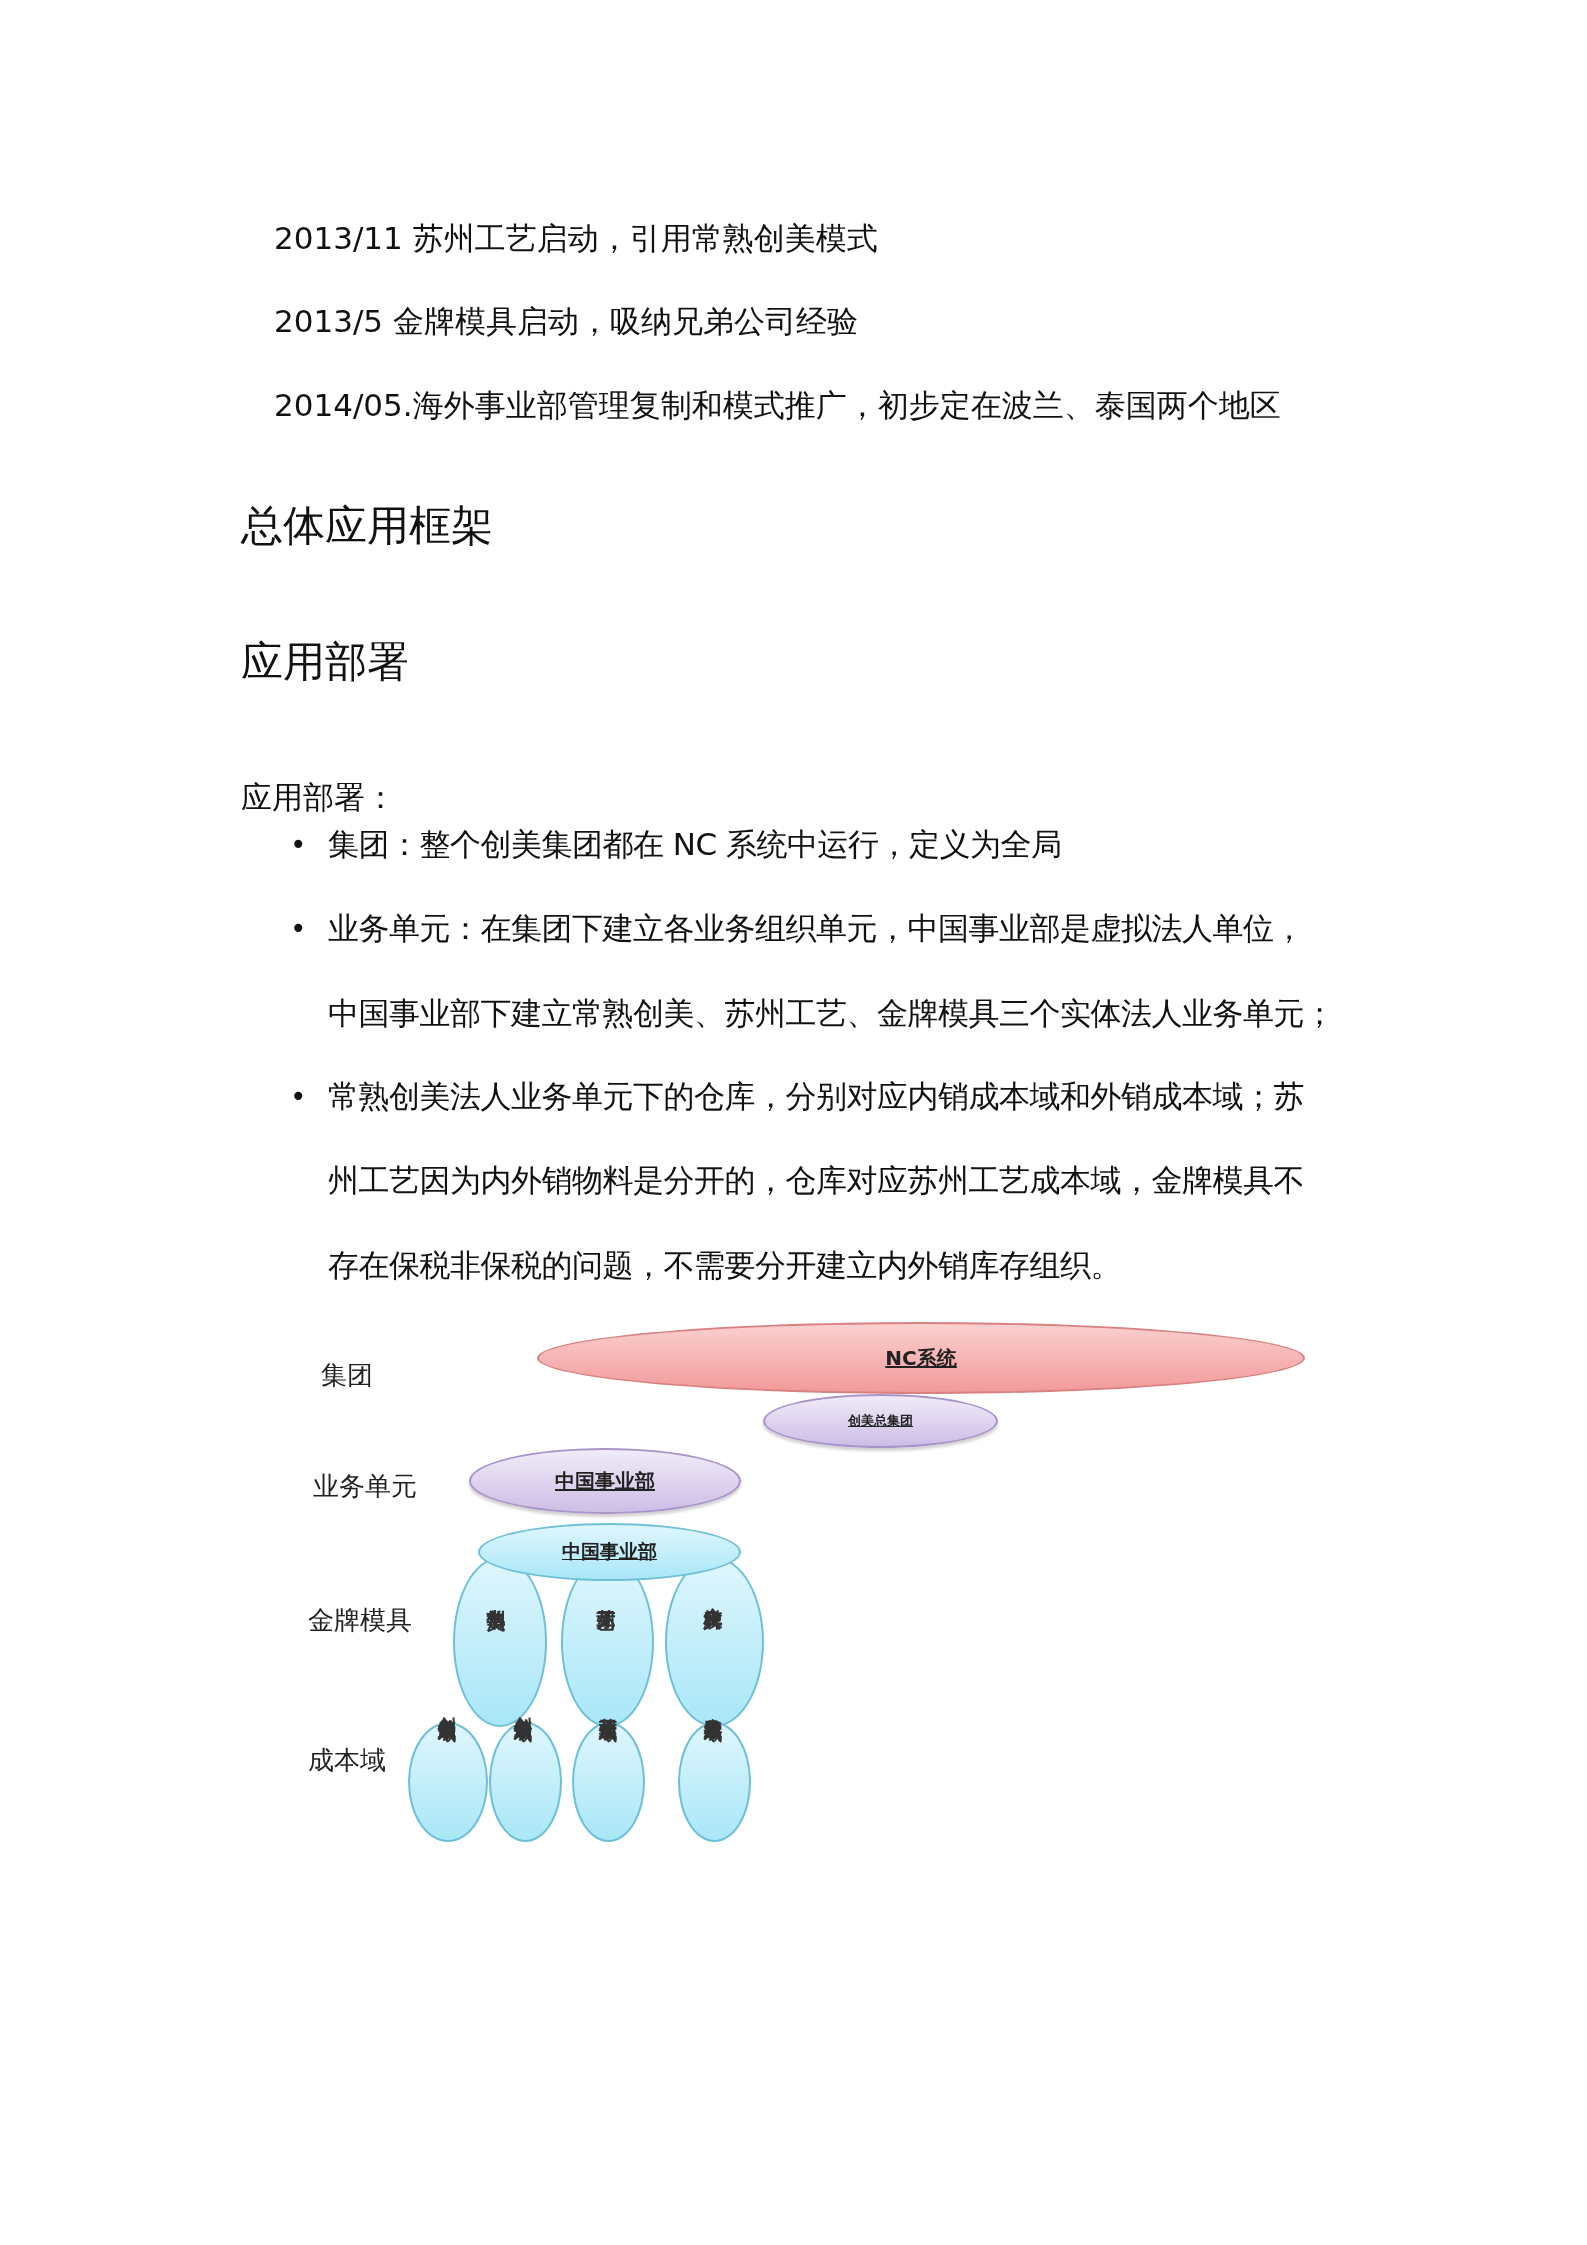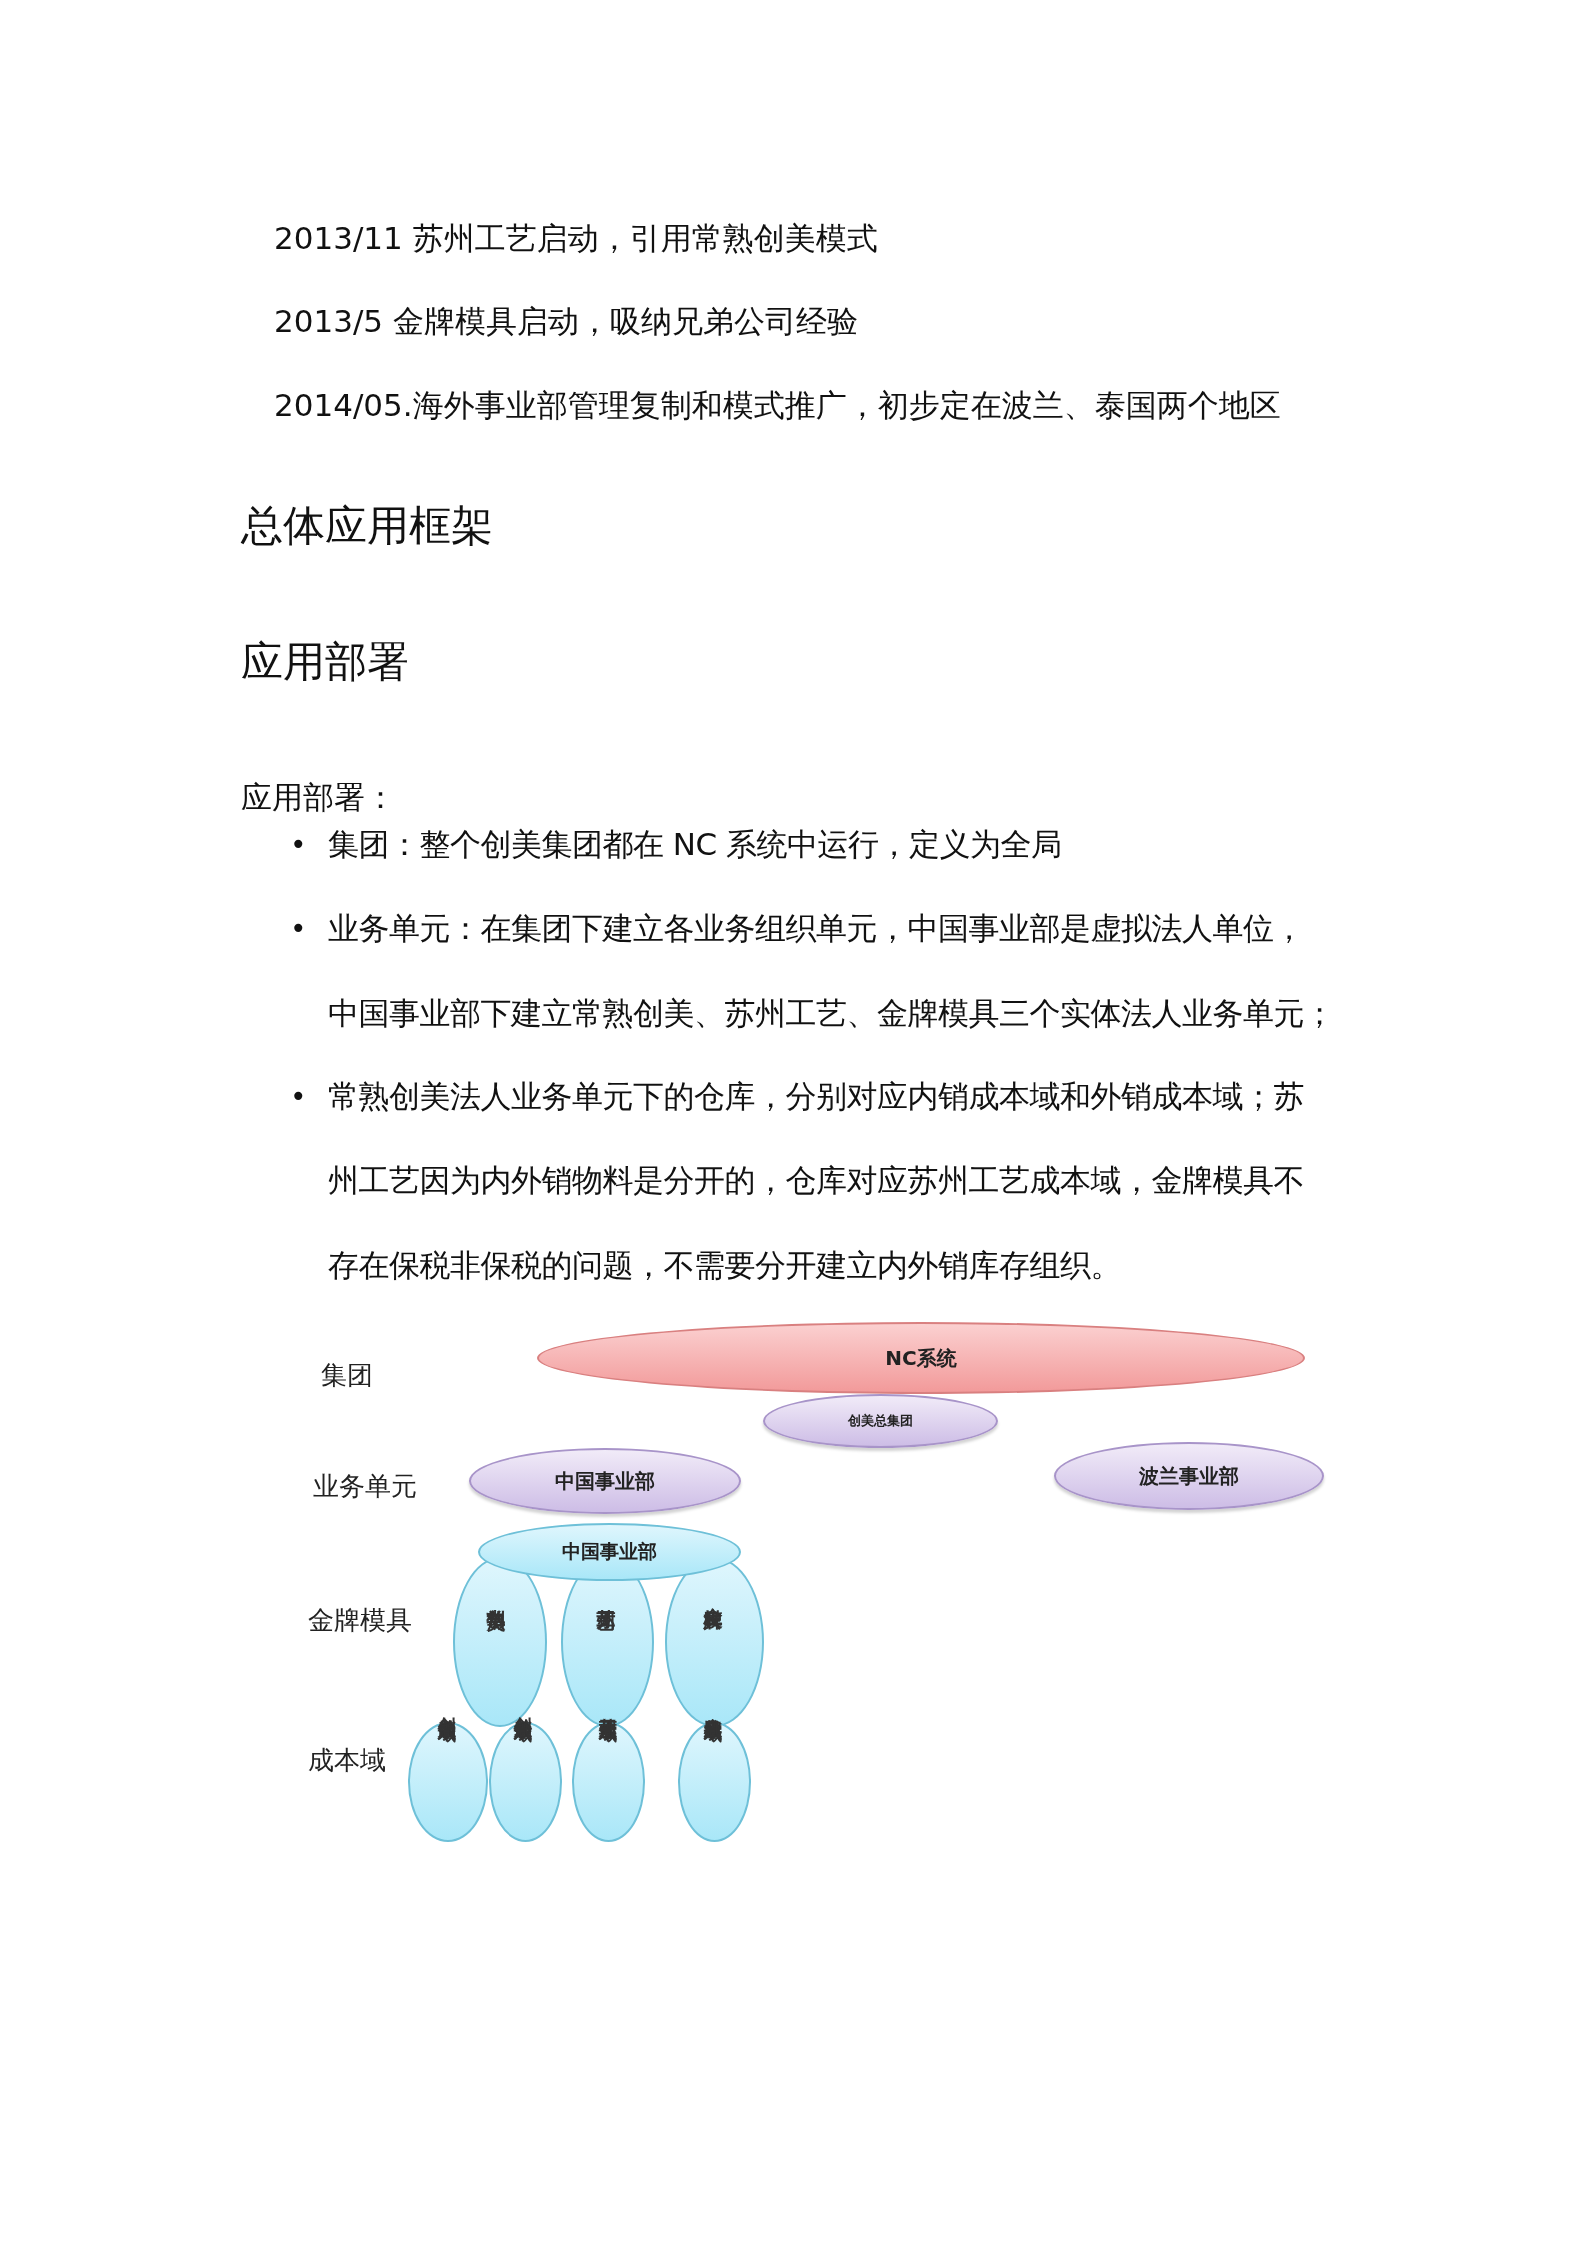--- a/index.html
+++ b/index.html
@@ -5,21 +5,21 @@
   html, body { margin:0; padding:0; background:#fff; }
   body { width:1587px; height:2245px; position:relative; overflow:hidden;
          font-family:"DejaVu Sans", sans-serif; color:#111; }
   .line { position:absolute; left:274px; font-size:31px; white-space:nowrap; }
   .h { position:absolute; left:241px; font-size:42px; font-family:"DejaVu Serif", serif; white-space:nowrap; }
   .p { position:absolute; left:241px; font-size:31px; white-space:nowrap; }
   .bullet { position:absolute; left:290px; font-size:28px; }
   .btext { position:absolute; left:328px; font-size:31px; white-space:nowrap; letter-spacing:-0.5px; }
   .diagram { position:absolute; left:300px; top:1318px; width:1040px; height:560px; }
   .ell { position:absolute; border-radius:50%; display:flex; align-items:center; justify-content:center;
-         font-weight:bold; color:#222; text-align:center; box-sizing:border-box; }
+         font-weight:bold; color:#222; text-align:center; box-sizing:border-box;text-decoration:underline; }
   .pink { background:linear-gradient(#fbd0d0,#f29a9a); border:2px solid #d98080; }
   .purple { background:linear-gradient(#f1ebf8,#cdbde6); border:2px solid #a894c9; box-shadow:0 3px 3px rgba(0,0,0,0.18); }
   .blue { background:linear-gradient(#dff6fd,#a9e7f8); border:2px solid #6ec0d8; }
   .lbl { position:absolute; font-size:26px; color:#222; white-space:nowrap; }
   .vtext { position:absolute; writing-mode:vertical-rl; text-orientation:upright; font-size:19px; font-weight:bold; color:#333; letter-spacing:1px; line-height:1; }
 </style>
 </head>
 <body>
 
 <div class="line" style="top:218px">2013/11  苏州工艺启动，引用常熟创美模式</div>
@@ -48,21 +48,20 @@
   <div class="lbl" style="left:21px;top:40px">集团</div>
   <div class="lbl" style="left:13px;top:151px">业务单元</div>
   <div class="lbl" style="left:8px;top:285px">金牌模具</div>
   <div class="lbl" style="left:8px;top:425px">成本域</div>
 
   <div class="ell pink" style="left:237px;top:4px;width:768px;height:72px;font-size:20px;">NC系统</div>
 
   <div class="ell purple" style="left:463px;top:76px;width:235px;height:54px;font-size:13px;line-height:20px;padding:0 40px;">创美总集团</div>
 
   <div class="ell purple" style="left:169px;top:130px;width:272px;height:66px;font-size:20px;">中国事业部</div>
-  <div class="ell purple" style="left:754px;top:124px;width:270px;height:68px;font-size:20px;">波兰事业部</div>
 
   <div class="ell blue" style="left:153px;top:239px;width:94px;height:170px;"></div>
   <div class="ell blue" style="left:261px;top:239px;width:93px;height:170px;"></div>
   <div class="ell blue" style="left:365px;top:239px;width:99px;height:170px;"></div>
 
   <div class="ell blue" style="left:178px;top:205px;width:263px;height:58px;font-size:19px;">中国事业部</div>
 
   <div class="vtext" style="left:187px;top:275px">常熟创美</div>
   <div class="vtext" style="left:297px;top:275px">苏州工艺</div>
   <div class="vtext" style="left:404px;top:275px">金牌模具</div>

